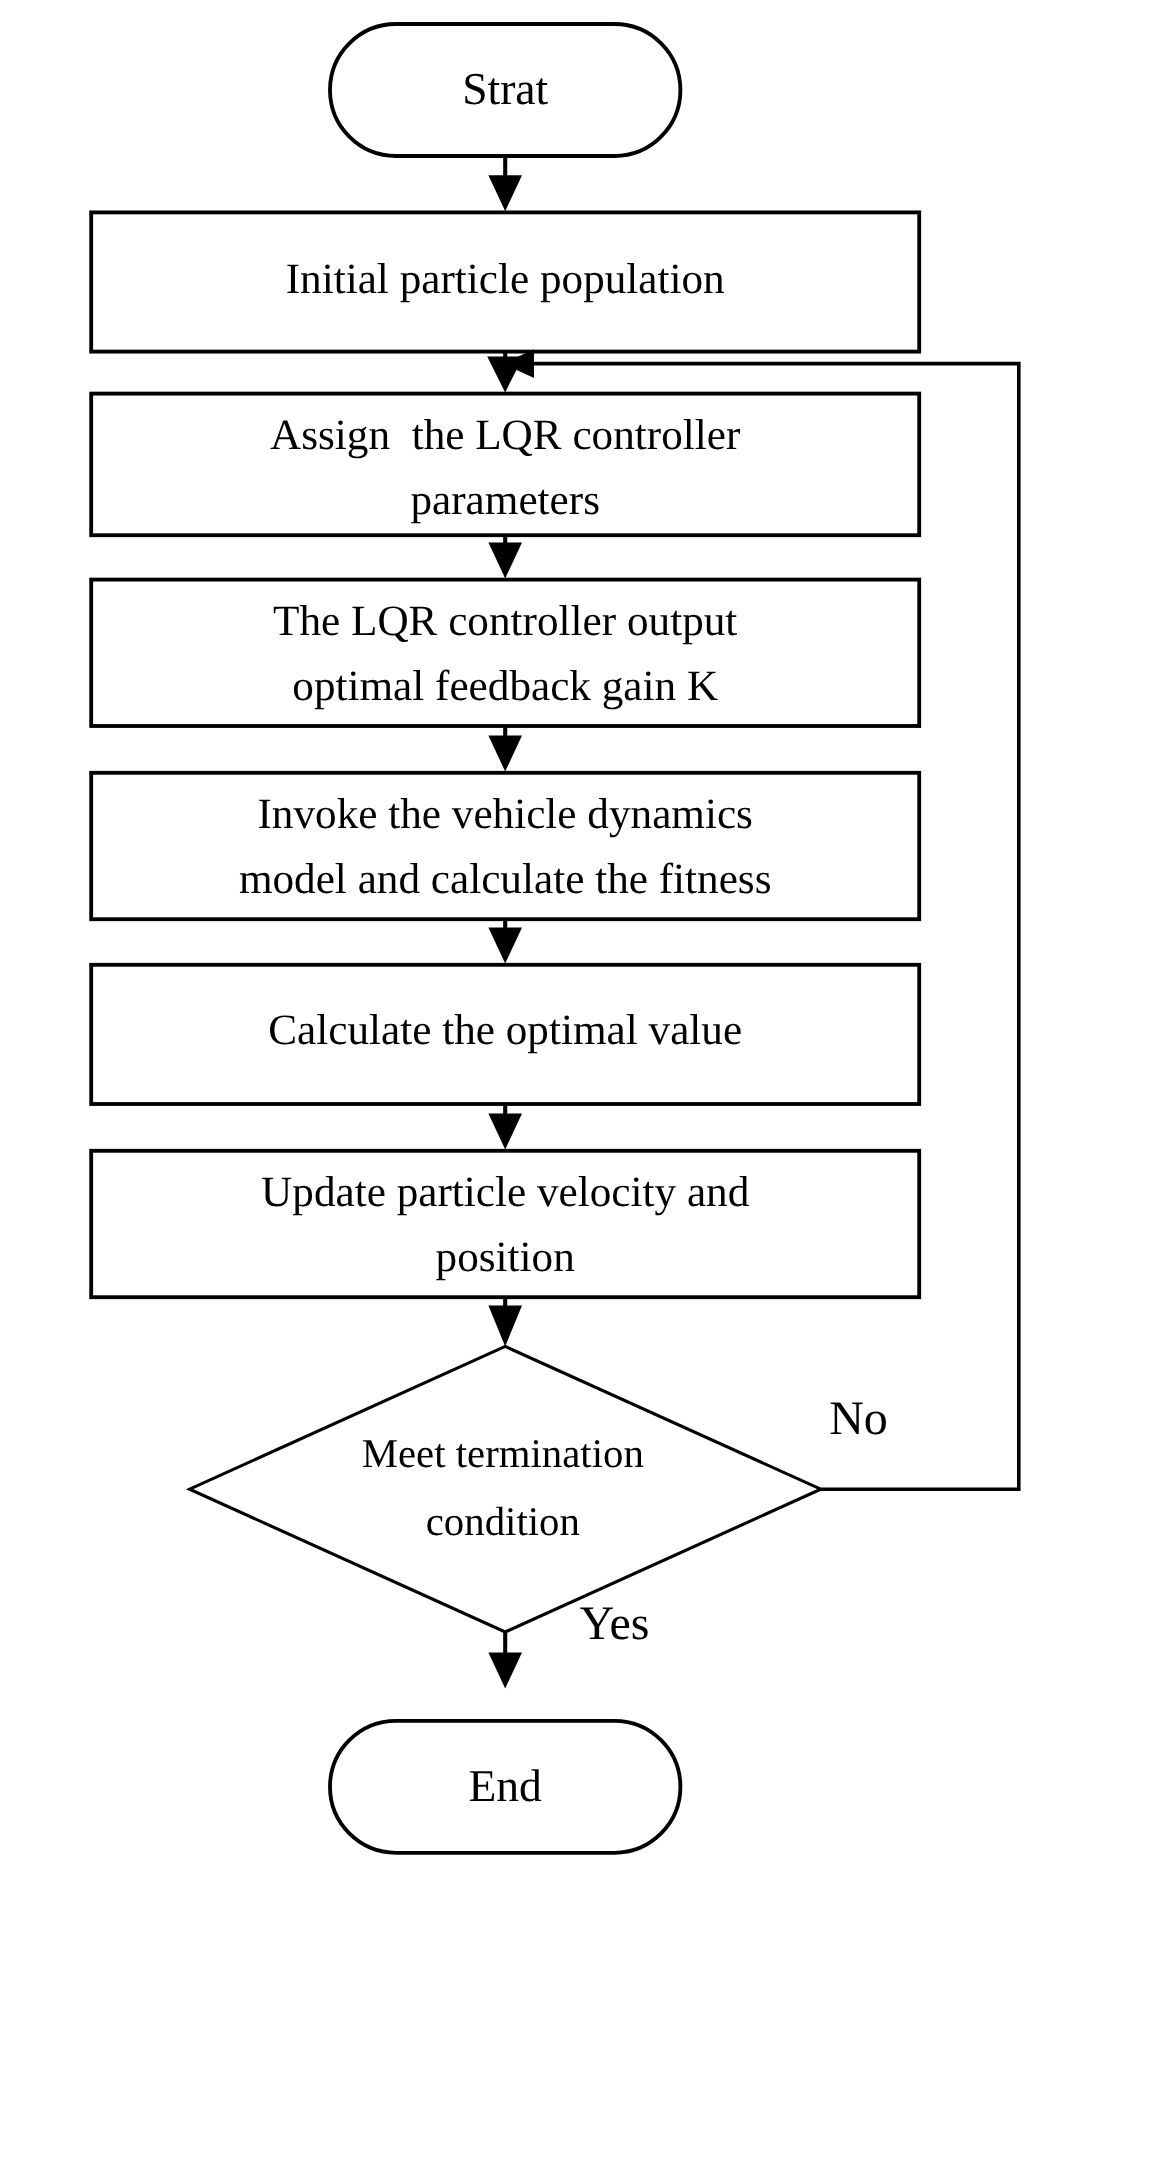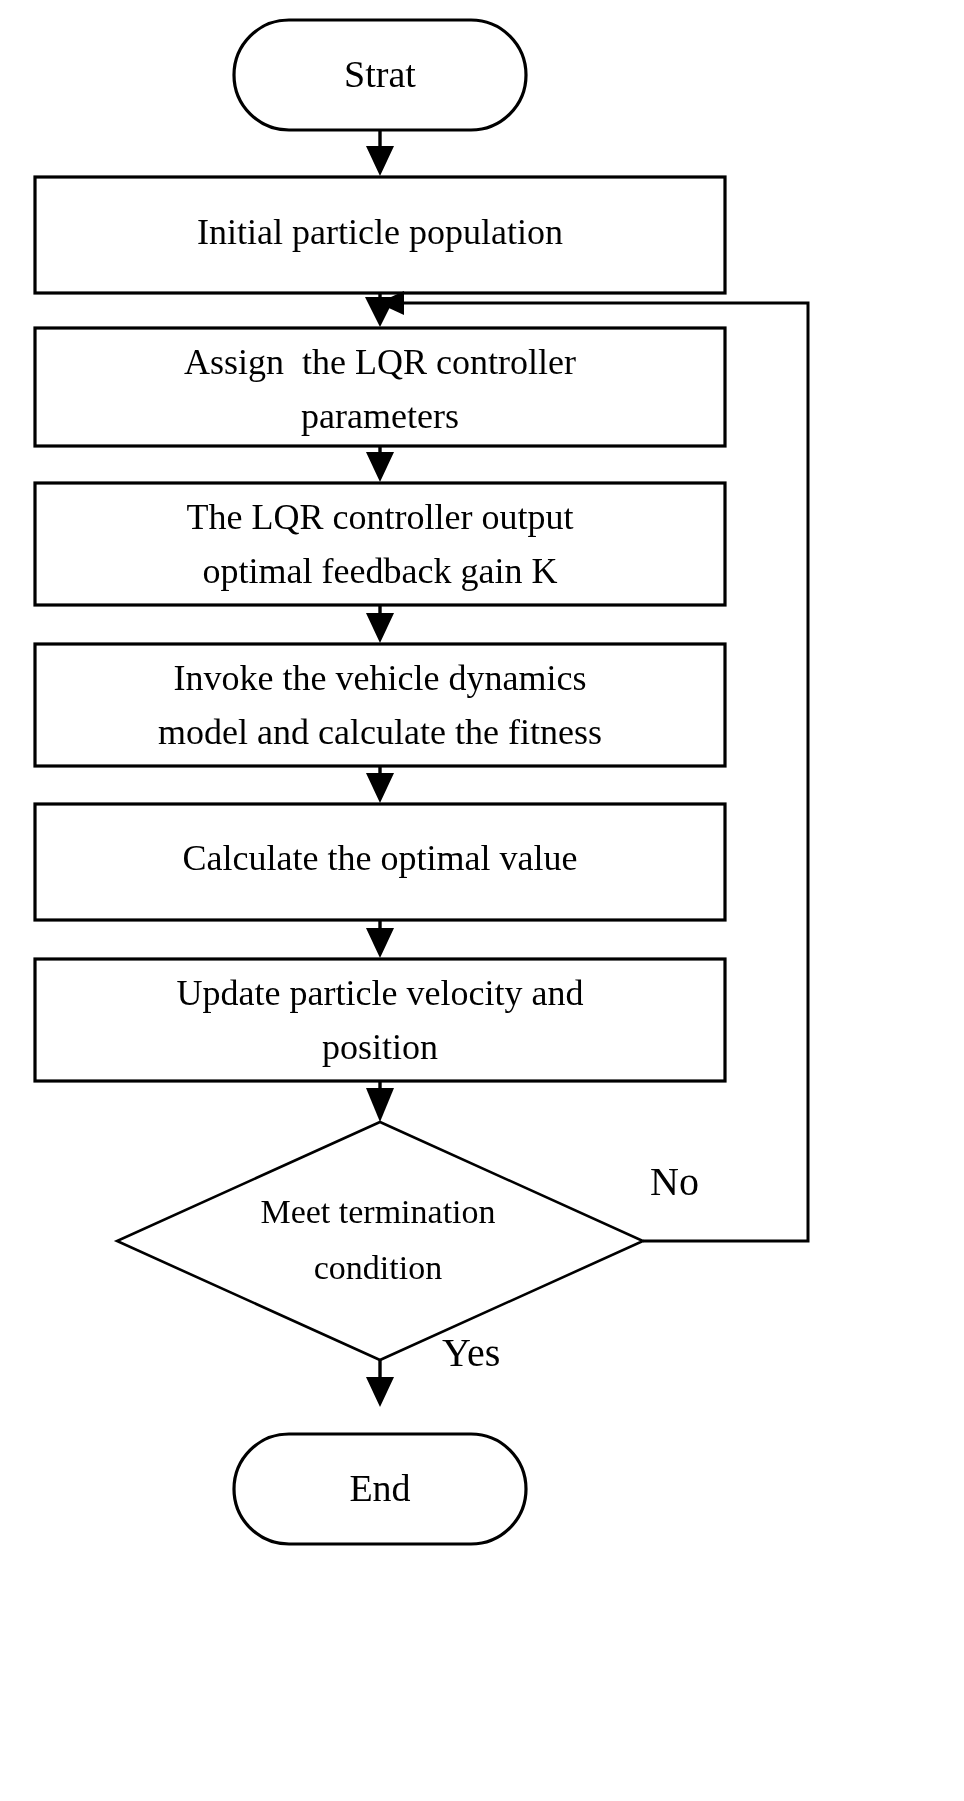--- a/index.html
+++ b/index.html
@@ -11,20 +11,21 @@
     width: 964px;
     height: 1801px;
     font-family: "Liberation Serif", "DejaVu Serif", serif;
     overflow: hidden;
   }
   #flowchart-root {
     position: relative;
     width: 796px;
     height: 1801px;
     background: #ffffff;
+    margin-left: 41px;
   }
   svg.flow-svg {
     position: absolute;
     top: 0;
     left: 0;
     width: 964px;
     height: 1801px;
     display: block;
   }
   .node-shape {

